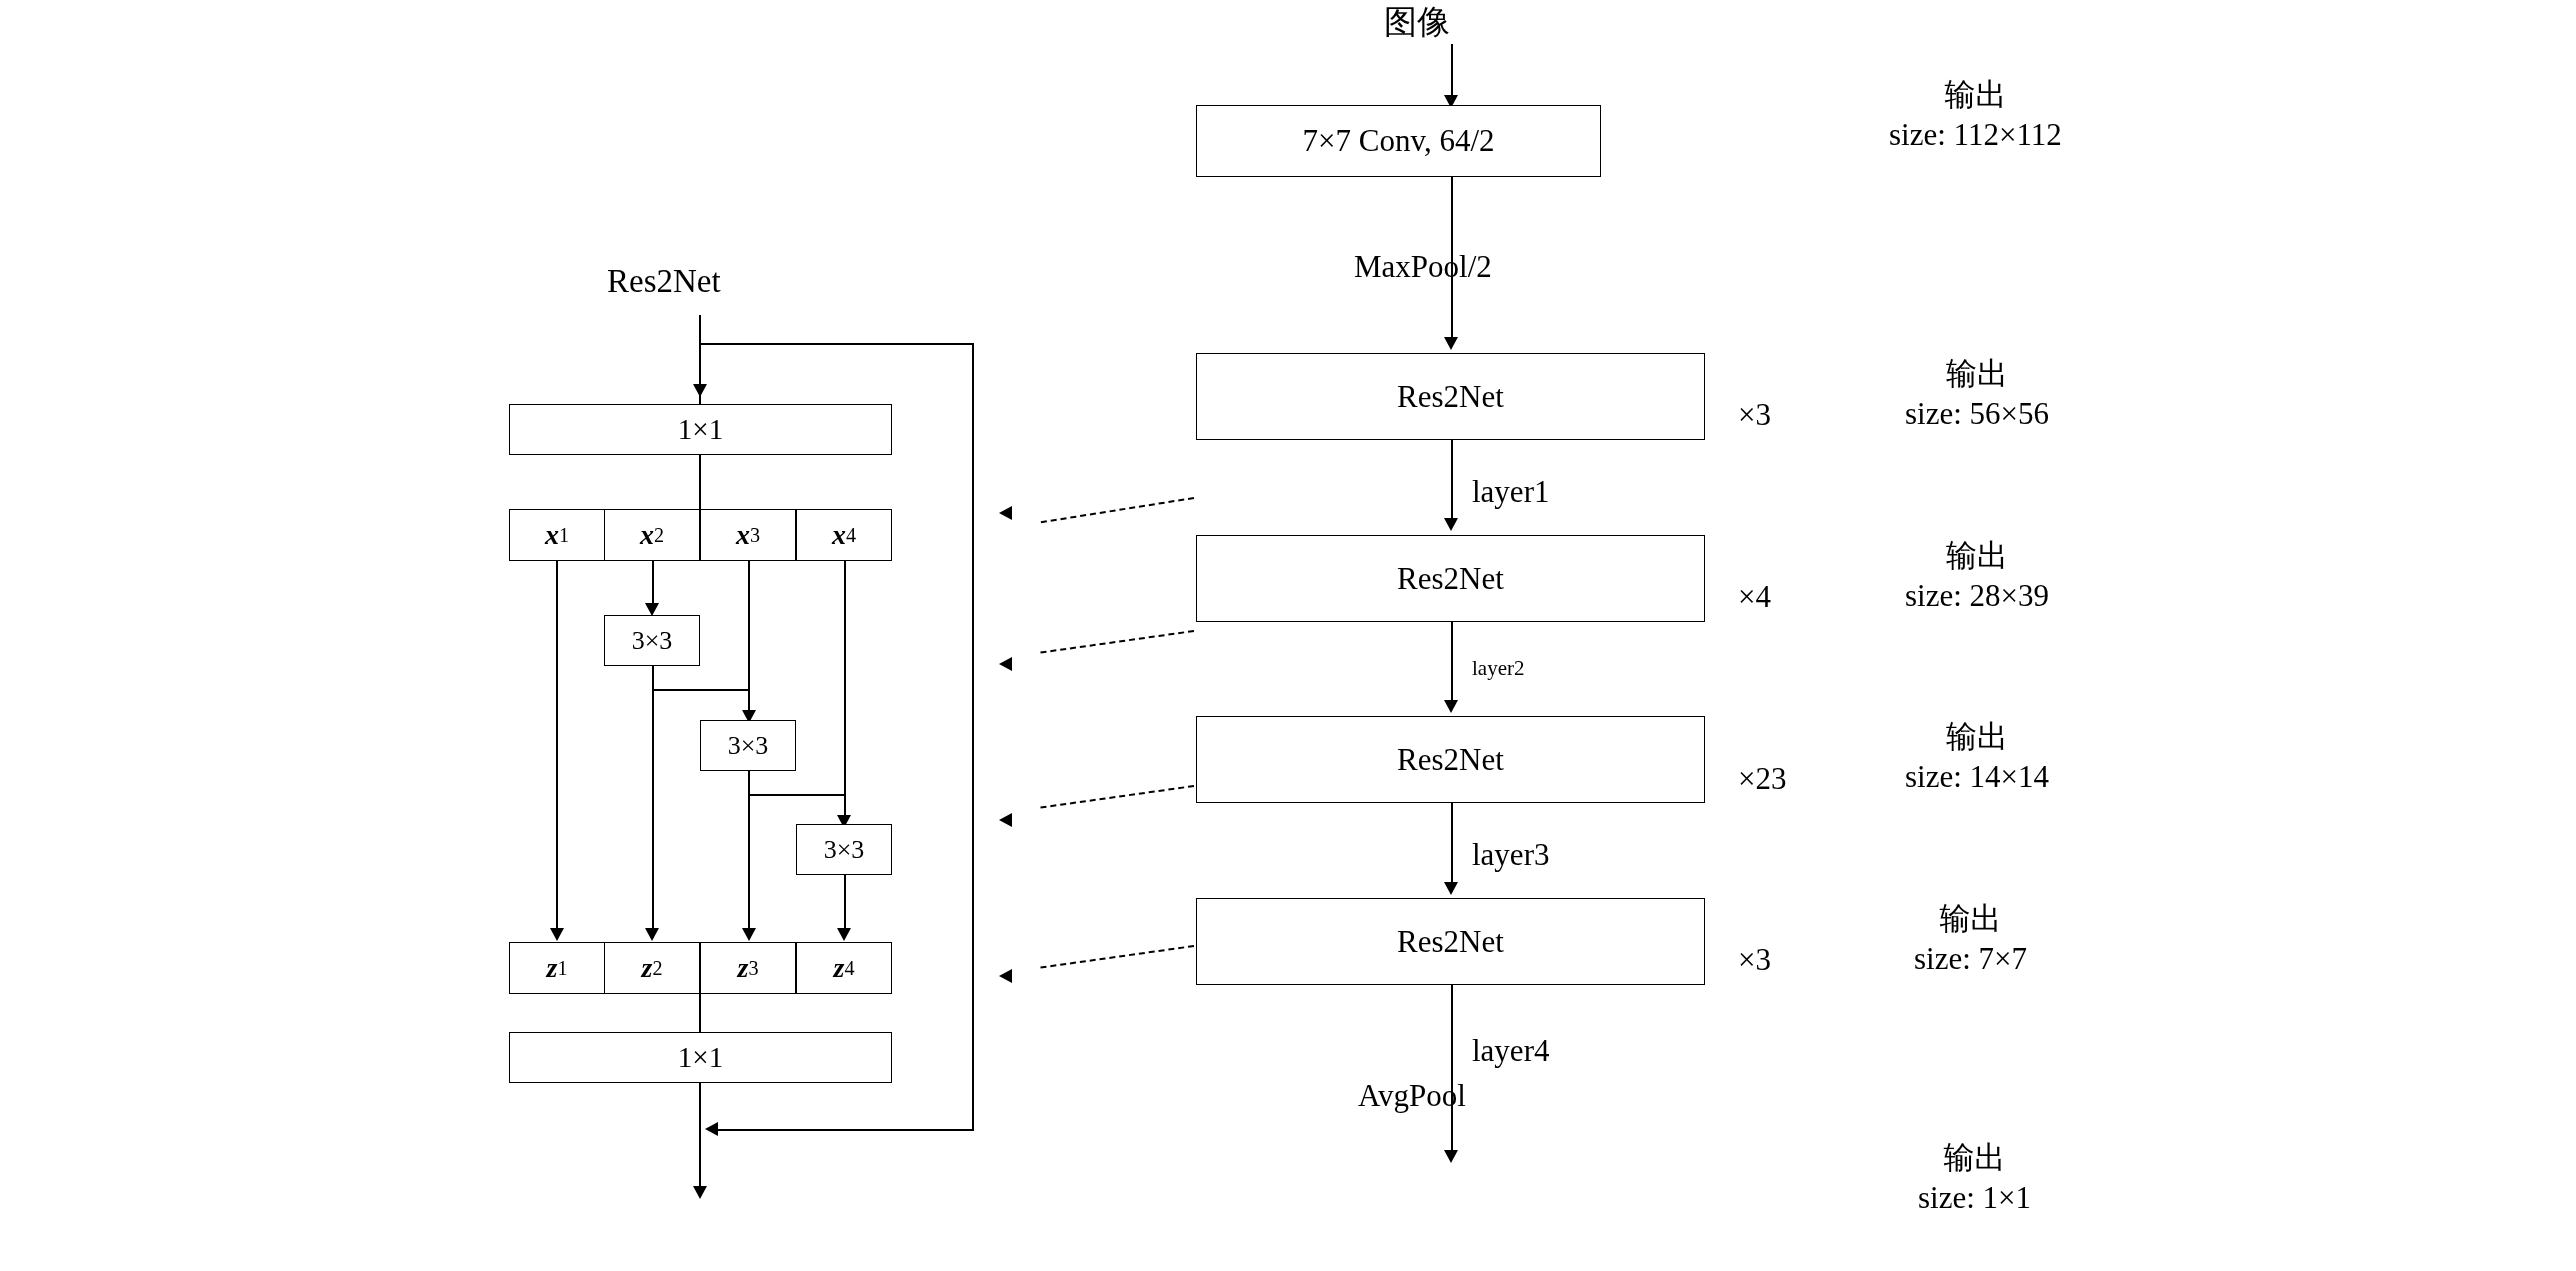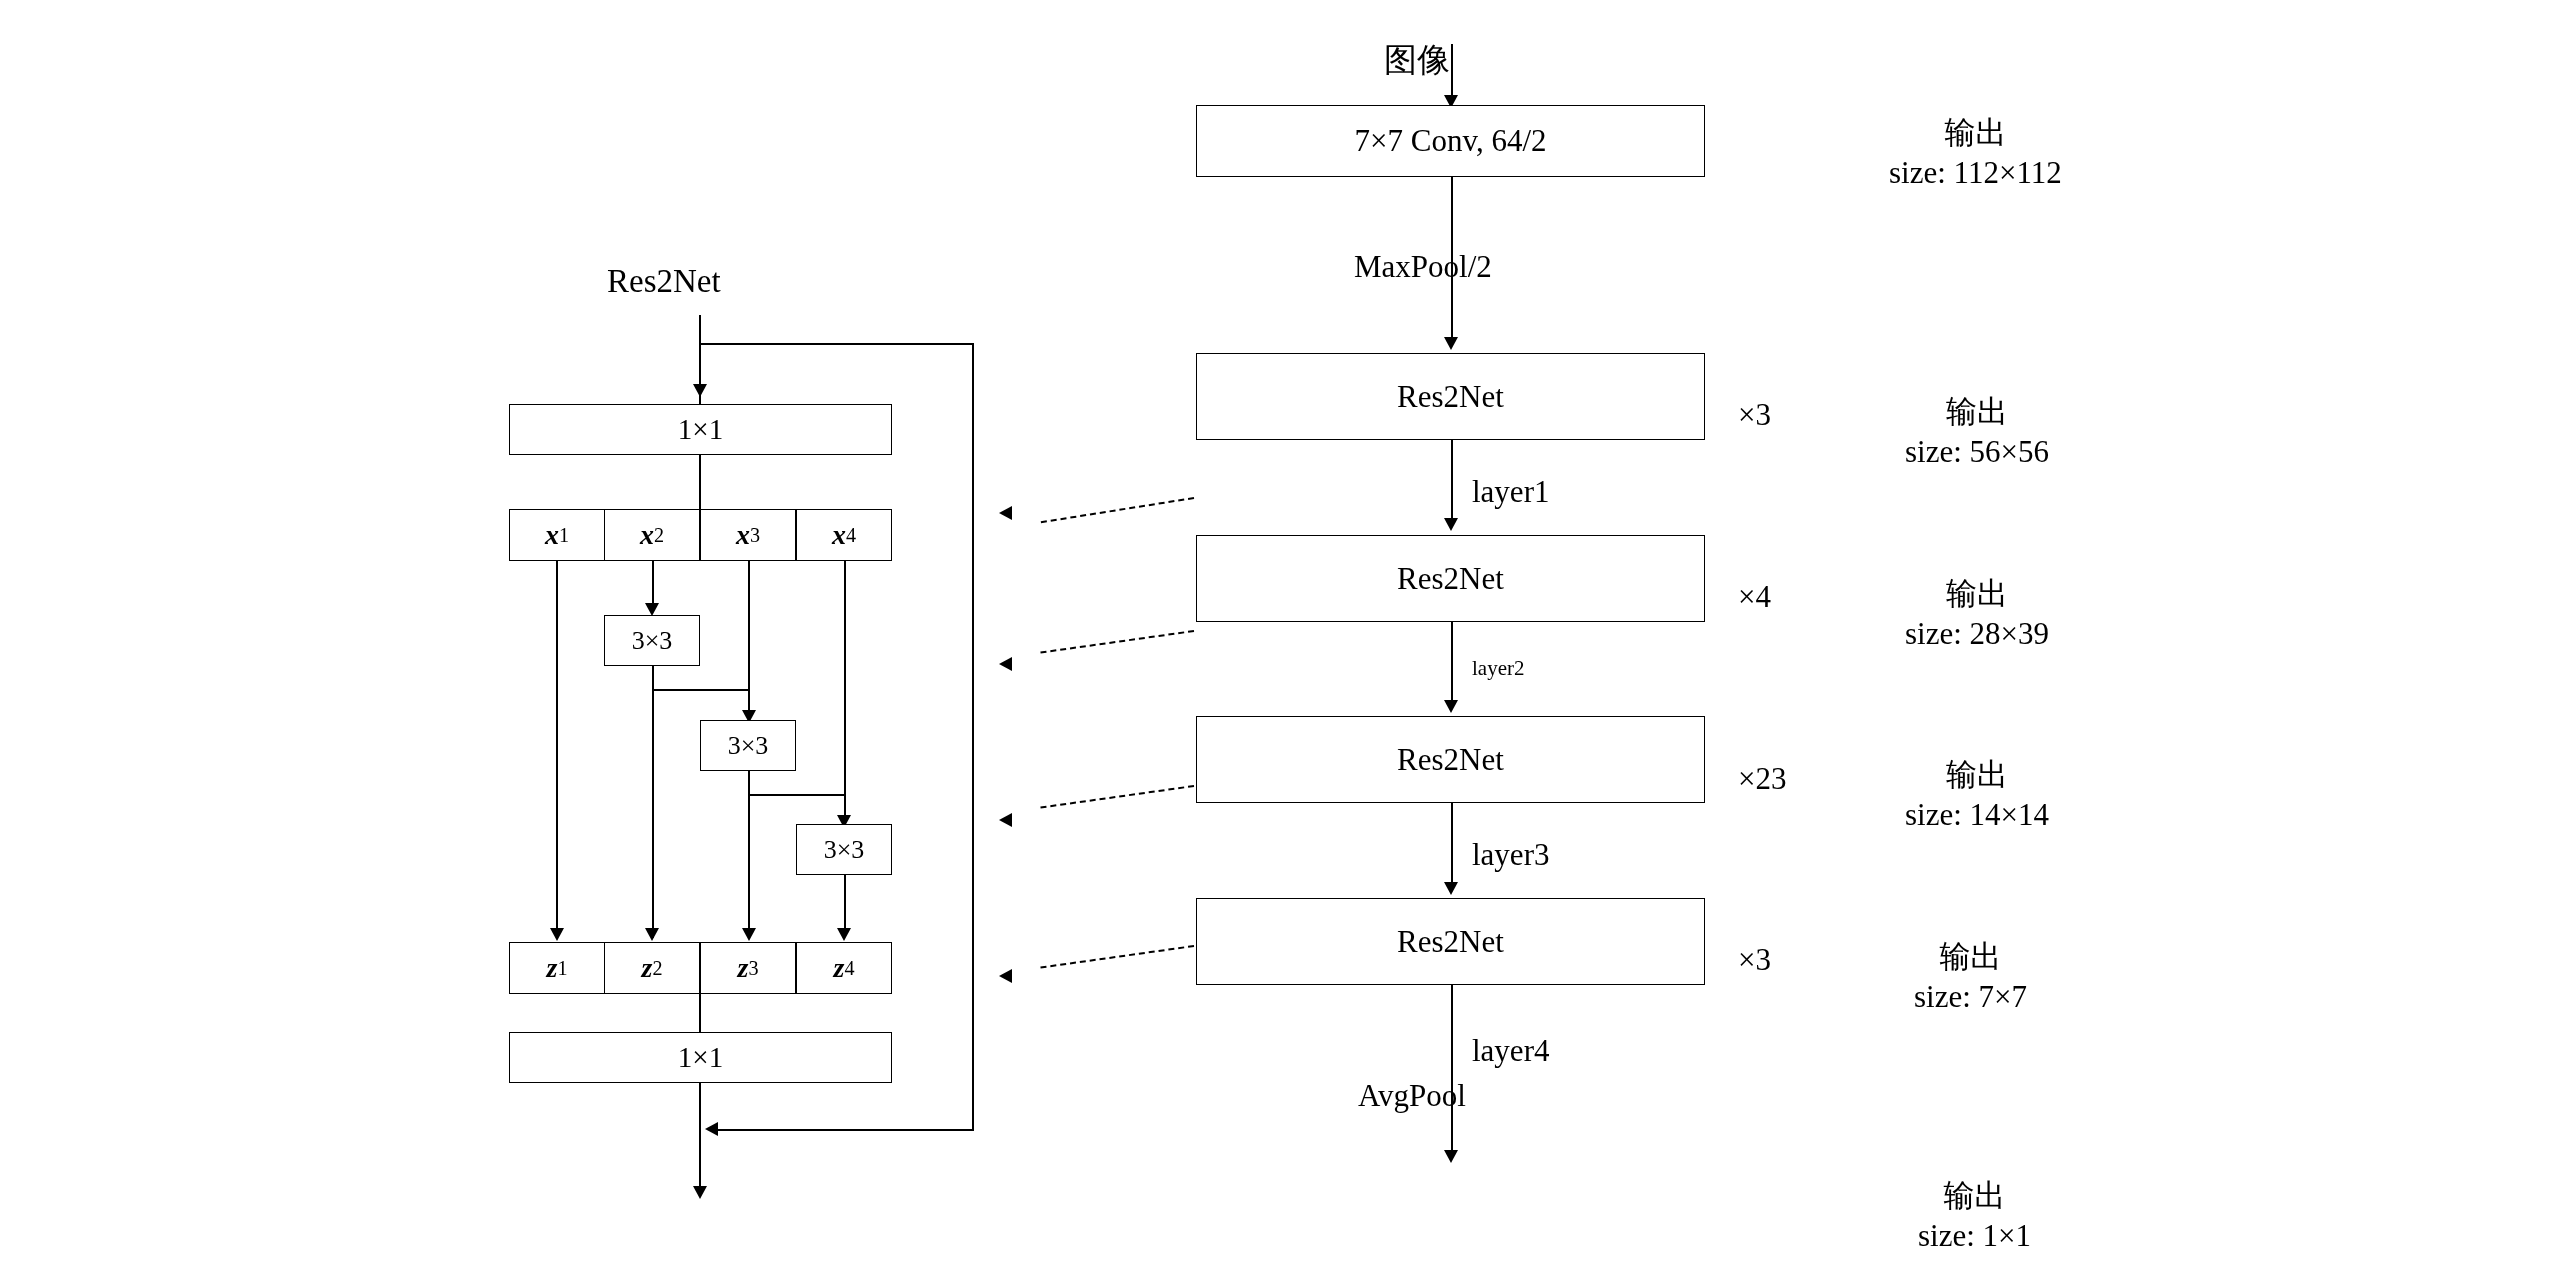--- a/index.html
+++ b/index.html
@@ -85,33 +85,33 @@
     justify-content: center;
     font-size: 28px;
   }
   .rightnote {
     position: absolute;
     text-align: center;
     white-space: nowrap;
     font-family: "Liberation Serif", serif;
     line-height: 1.32;
   }
-  .cn { font-family: "DejaVu Sans", sans-serif; margin-top: 38px; }
+  .cn { font-family: "DejaVu Sans", sans-serif; }
 </style>
 </head>
 <body>
 
 <div id="canvas">
 
   <div class="lbl cn" style="left:1384px; top:0px; font-size:33px;">图像</div>
 
   <div class="vline" style="left:1451px; top:44px; height:57px;"></div>
   <div class="arrowdown" style="left:1444px; top:95px;"></div>
 
-  <div class="box" style="left:1196px; top:105px; width:509px; height:72px; font-size:31px;">7×7 Conv, 64/2</div>
+  <div class="box" style="left:1196px; top:105px; width:405px; height:72px; font-size:31px;">7×7 Conv, 64/2</div>
 
   <div class="vline" style="left:1451px; top:177px; height:168px;"></div>
   <div class="arrowdown" style="left:1444px; top:337px;"></div>
   <div class="lbl" style="left:1354px; top:249px; font-size:31px;">MaxPool/2</div>
 
   <div class="box" style="left:1196px; top:353px; width:509px; height:87px; font-size:31px;">Res2Net</div>
   <div class="lbl" style="left:1738px; top:397px; font-size:31px;">×3</div>
 
   <div class="vline" style="left:1451px; top:440px; height:86px;"></div>
   <div class="arrowdown" style="left:1444px; top:518px;"></div>

